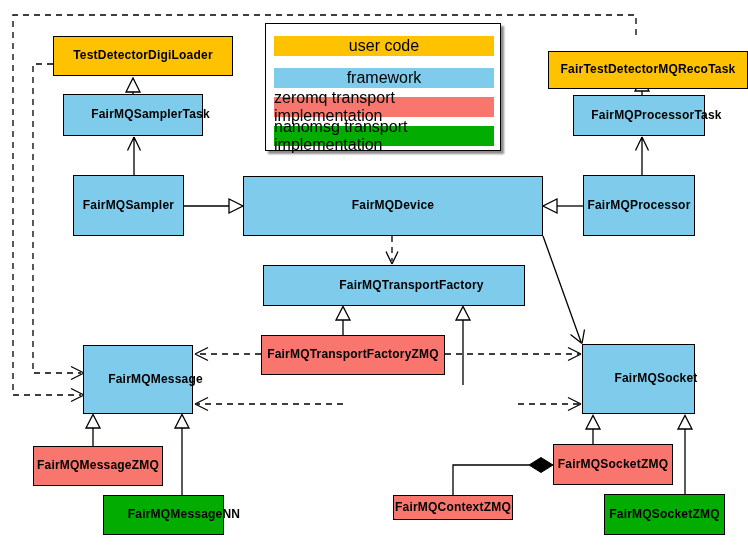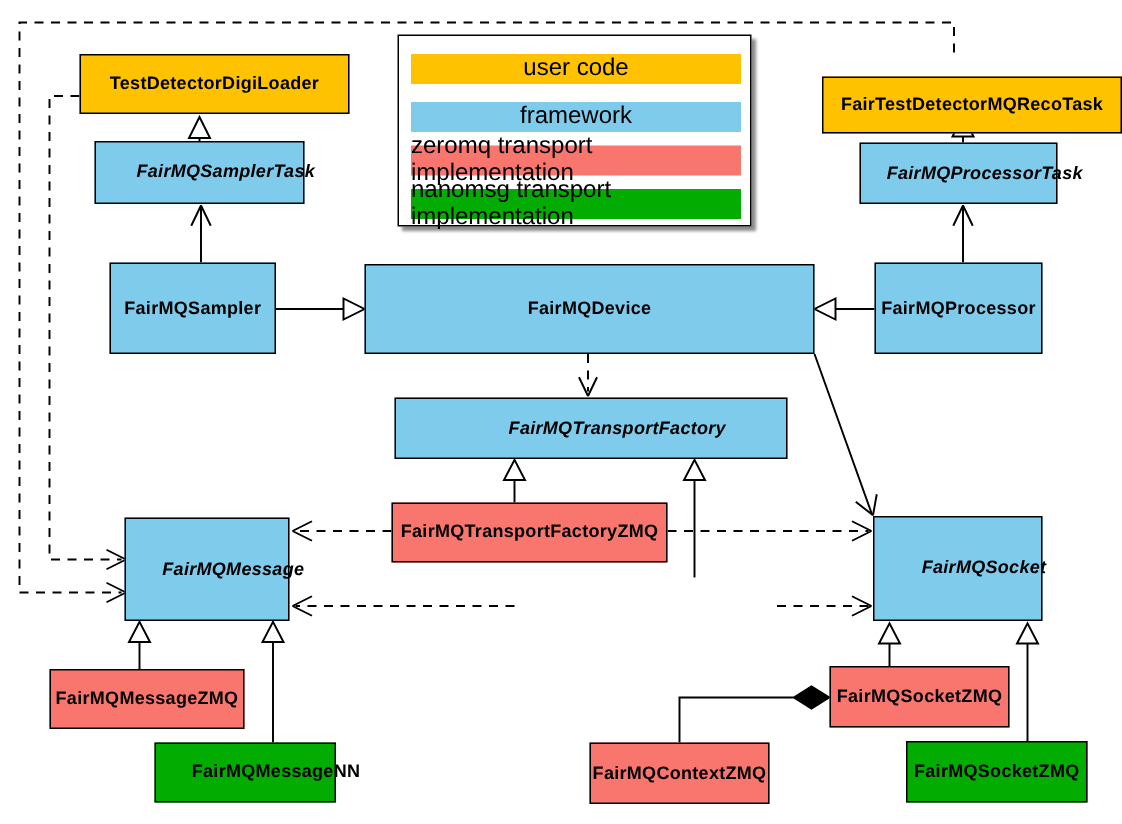--- a/index.html
+++ b/index.html
@@ -8,21 +8,21 @@
     font-family:"Liberation Sans",sans-serif;
   }
   #edges{position:absolute;left:0;top:0;width:748px;height:549px;z-index:1;}
   .node{
     position:absolute;z-index:2;box-sizing:border-box;
     border:1.4px solid #000;
     display:flex;align-items:center;justify-content:center;
     font-size:12px;font-weight:bold;color:#000;text-align:center;
     letter-spacing:.2px;line-height:1.1;
   }
-  .node.abstract{font-style:italic;padding-left:35px;}
+  .node.abstract{padding-left:35px;}
   #legend{
     position:absolute;left:265px;top:23px;width:236px;height:128px;z-index:2;
     box-sizing:border-box;border:1.5px solid #000;background:#fff;
     box-shadow:3px 3px 2px rgba(0,0,0,.45);
   }
   .legend-row{
     position:absolute;left:8px;width:220px;height:20px;
     display:flex;align-items:center;justify-content:center;
     font-size:16px;font-weight:normal;color:#000;
   }
@@ -37,21 +37,21 @@
   .n-processor     {left:583px;top:175px;width:112px;height:61px;}
   .n-factory       {left:263px;top:265px;width:262px;height:41px;}
   .n-factoryzmq    {left:261px;top:335px;width:184px;height:40px;}
   .n-factorynn     {left:343px;top:385px;width:175px;height:41px;}
   .n-message       {left:83px; top:345px;width:110px;height:69px;}
   .n-socket        {left:582px;top:344px;width:113px;height:70px;}
   .n-messagezmq    {left:33px; top:446px;width:130px;height:40px;}
   .n-messagenn     {left:103px;top:495px;width:121px;height:40px;}
   .n-socketzmq     {left:553px;top:444px;width:120px;height:41px;}
   .n-socketnn      {left:604px;top:494px;width:121px;height:41px;}
-  .n-contextzmq    {left:393px;top:495px;width:120px;height:41px;}
+  .n-contextzmq    {left:393px;top:495px;width:120px;height:25px;}
 </style>
 </head>
 <body>
 
 <div id="stage">
 
   <svg id="edges" viewBox="0 0 748 549" xmlns="http://www.w3.org/2000/svg">
 
     <g stroke="#000" stroke-width="1.3" fill="none" stroke-dasharray="6,5">
       <path d="M53,64 H33 V373 H81"></path>

